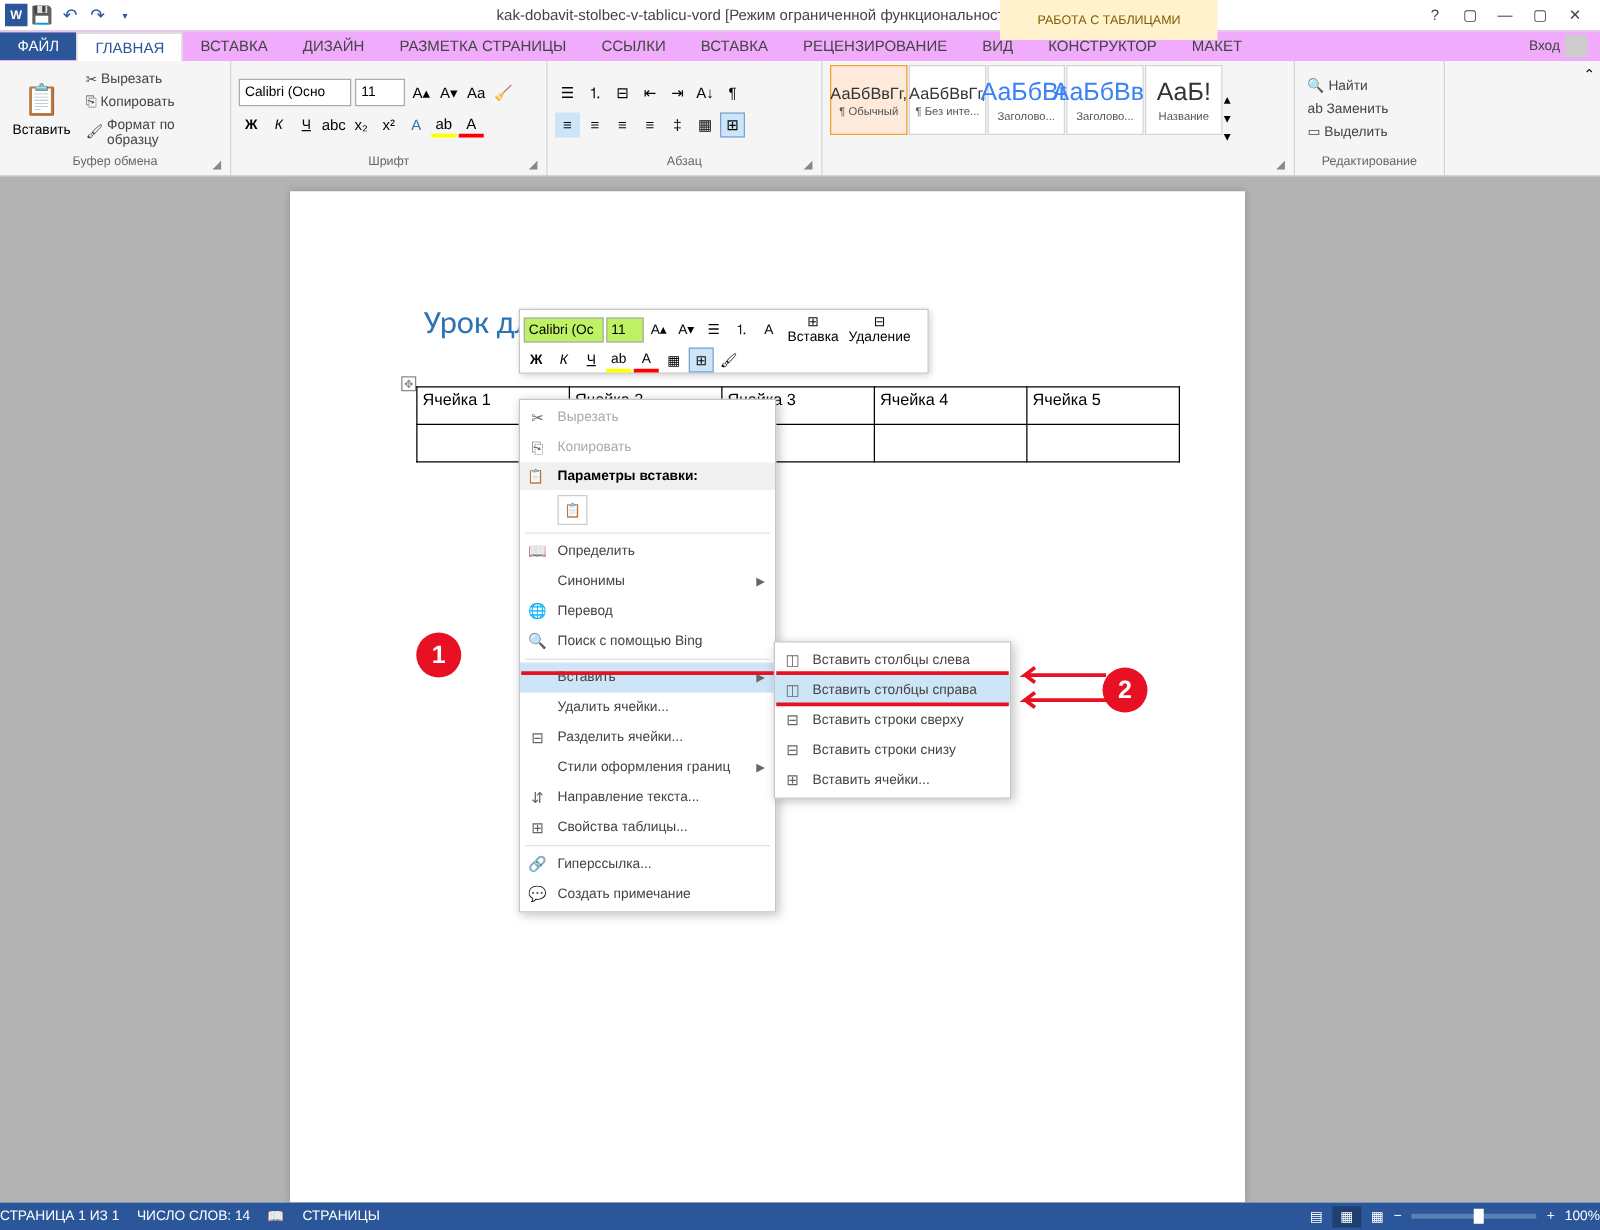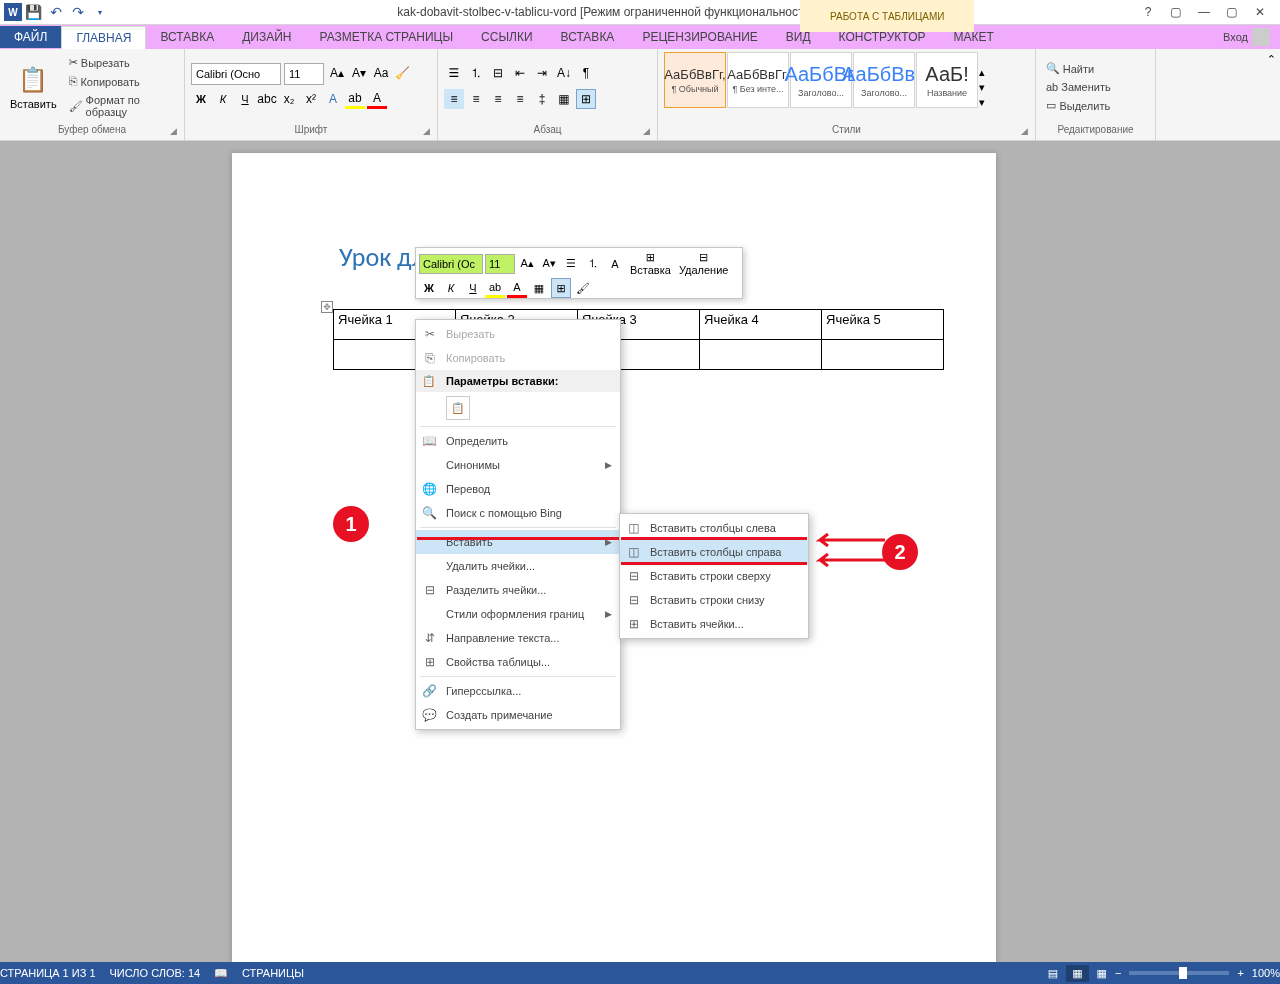--- a/index.html
+++ b/index.html
@@ -17,21 +17,21 @@
 .tab-context{background:#fff2cc;color:#7a6000;padding:0 30px;height:32px;display:flex;align-items:center;font-size:10px;position:absolute;top:0;left:800px}
 .tab.yellow{color:#444}
 .signin{margin-left:auto;padding:4px 10px;color:#444;display:flex;align-items:center;gap:4px}
 .ribbon{height:92px;background:#f5f5f5;border-bottom:1px solid #d4d4d4;display:flex}
 .rgroup{border-right:1px solid #d4d4d4;padding:3px 6px;display:flex;flex-direction:column;position:relative}
 .rgroup-body{flex:1;display:flex;gap:4px}
 .rgroup-label{text-align:center;font-size:10px;color:#666;padding:2px 0}
 .rbig{display:flex;flex-direction:column;align-items:center;justify-content:center;padding:2px 4px;gap:2px}
 .rbig-icon{width:32px;height:32px;display:flex;align-items:center;justify-content:center;font-size:24px}
 .rcol{display:flex;flex-direction:column;gap:2px;justify-content:center}
-.rrow{display:flex;gap:3px;height:22px}
+.rrow{display:flex;align-items:center;gap:3px;height:22px}
 .rbtn{padding:2px 4px;display:flex;align-items:center;gap:3px;color:#444}
 .font-select{height:22px;border:1px solid #ababab;background:#fff;padding:0 4px;display:flex;align-items:center;width:90px;font-size:11px}
 .size-select{height:22px;border:1px solid #ababab;background:#fff;padding:0 4px;display:flex;align-items:center;width:40px;font-size:11px}
 .ribbtns{display:flex;gap:2px}
 .ribbtns span{width:20px;height:20px;display:flex;align-items:center;justify-content:center;font-size:12px}
 .style-box{width:62px;height:56px;border:1px solid #d4d4d4;background:#fff;display:flex;flex-direction:column;align-items:center;justify-content:center;font-size:9px;padding:2px}
 .style-box.sel{border:1px solid #f0a030;background:#fdeada}
 .style-box .ex{font-size:13px;color:#333}
 .style-box .ex.blue{color:#3b82f6;font-size:20px}
 .style-box .nm{font-size:9px;color:#555;margin-top:2px}
@@ -217,21 +217,20 @@
       <div class="style-box">
           <div class="ex" style="font-size:20px">АаБ!</div>
           <div class="nm">Название</div>
         </div>
       <div class="rcol" style="justify-content:center">
           <span>▴</span>
           <span>▾</span>
           <span>▾</span>
         </div>
     </div>
-    <div class="rgroup-label">Стили</div>
     <div class="dlaunch">◢</div>
   </div>
 
   <div class="rgroup" style="width:120px">
     <div class="rgroup-body">
       <div class="rcol">
         <div class="rbtn">
             <span>🔍</span>
             <span>Найти</span>
           </div>

